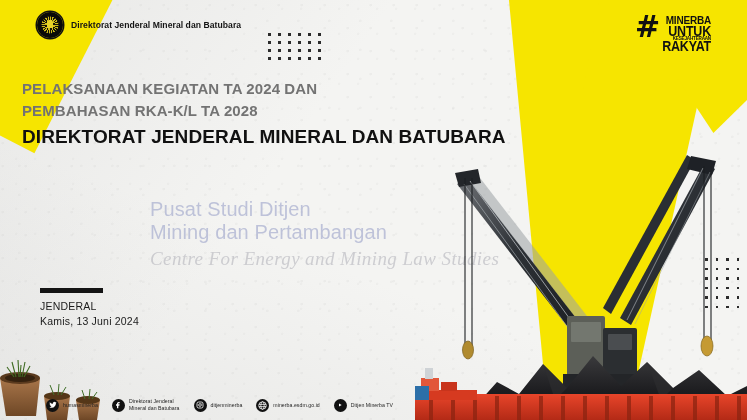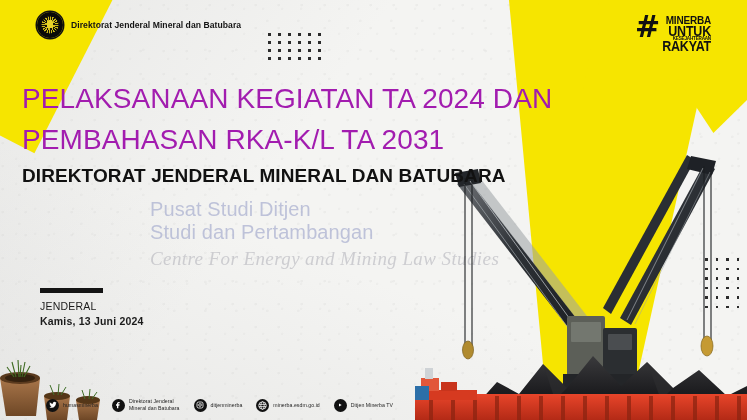--- a/index.html
+++ b/index.html
@@ -119,33 +119,33 @@
     margin-top:2px;letter-spacing:.1px;
   }
   .wm-tag{
     font-family:"Liberation Serif", serif;font-style:italic;
     font-size:19px;color:#b6b6bd;opacity:.62;margin-top:4px;letter-spacing:.4px;
   }
 
   
   .title{position:absolute;left:22px;top:78px;z-index:25;}
   .t1,.t2{
-    font-size:28px;font-weight:normal;color:#a21caf;letter-spacing:.1px;
+    font-size:15px;font-weight:bold;color:#737373;letter-spacing:.1px;
     line-height:1.48;white-space:nowrap;
   }
   .t3{
     font-size:19px;font-weight:bold;color:#111;letter-spacing:.1px;
     line-height:1.42;white-space:nowrap;margin-top:2px;
   }
 
   
   .place{position:absolute;left:40px;top:288px;z-index:25;}
   .rule{width:63px;height:5px;background:#141414;margin-bottom:6px;}
   .pl1{font-size:10.5px;font-weight:400;color:#1b1b1b;line-height:1.42;letter-spacing:.2px;}
-  .pl2{font-size:10.5px;font-weight:700;color:#1b1b1b;line-height:1.42;letter-spacing:.2px;}
+  .pl2{font-size:10.5px;font-weight:400;color:#1b1b1b;line-height:1.42;letter-spacing:.2px;}
 
   
   .scene{position:absolute;left:415px;top:150px;width:332px;height:270px;z-index:14;}
 
   
   .seedlings{position:absolute;left:-6px;top:358px;width:122px;height:62px;z-index:16;}
 
   
   .footer{
     position:absolute;left:0;bottom:0;width:747px;height:30px;z-index:40;
@@ -171,21 +171,21 @@
   <div class="vign"></div>
 
   <div class="yellow-left"></div>
   <div class="yellow-beam"></div>
   <div class="yellow-topright"></div>
   <div class="yellow-botright"></div>
 
   <div class="wm">
     <div class="wm-sub">
       <div>Pusat Studi Ditjen</div>
-      <div>Studi dan Pertambangan</div>
+      <div>Mining dan Pertambangan</div>
     </div>
     <div class="wm-tag">Centre For Energy and Mining Law Studies</div>
   </div>
 
   <div class="dots" id="dots-top">
       <i style="left: 0px; top: 0px;"></i>
       <i style="left: 10px; top: 0px;"></i>
       <i style="left: 20px; top: 0px;"></i>
       <i style="left: 30px; top: 0px;"></i>
       <i style="left: 40px; top: 0px;"></i>
@@ -331,21 +331,21 @@
     <div class="hash-words">
       <span class="hw1">MINERBA</span>
       <span class="hw2">UNTUK</span>
       <span class="hw3">KESEJAHTERAAN</span>
       <span class="hw4">RAKYAT</span>
     </div>
   </div>
 
   <div class="title">
     <div class="t1">PELAKSANAAN KEGIATAN TA 2024 DAN</div>
-    <div class="t2">PEMBAHASAN RKA-K/L TA 2031</div>
+    <div class="t2">PEMBAHASAN RKA-K/L TA 2028</div>
     <div class="t3">DIREKTORAT JENDERAL MINERAL DAN BATUBARA</div>
   </div>
 
   <div class="place">
     <div class="rule"></div>
     <div class="pl1">JENDERAL</div>
     <div class="pl2">Kamis, 13 Juni 2024</div>
   </div>
 
   <div class="seedlings">

